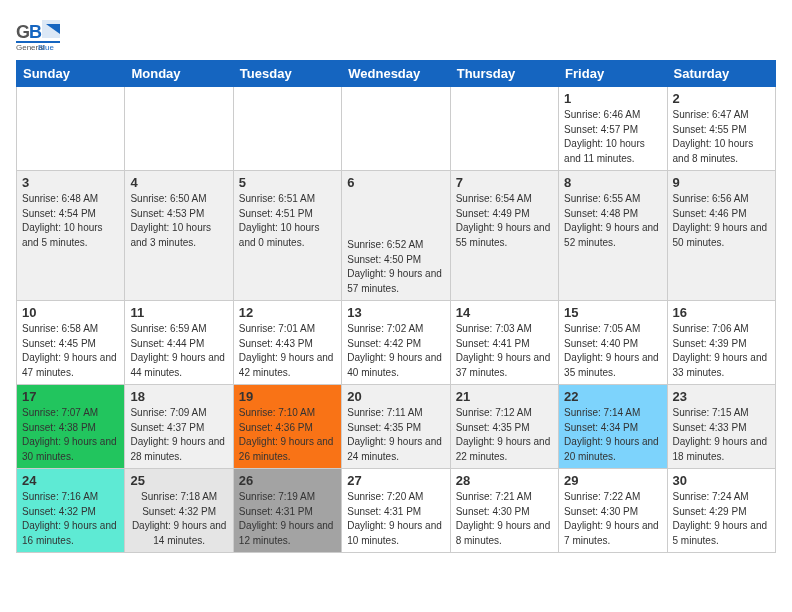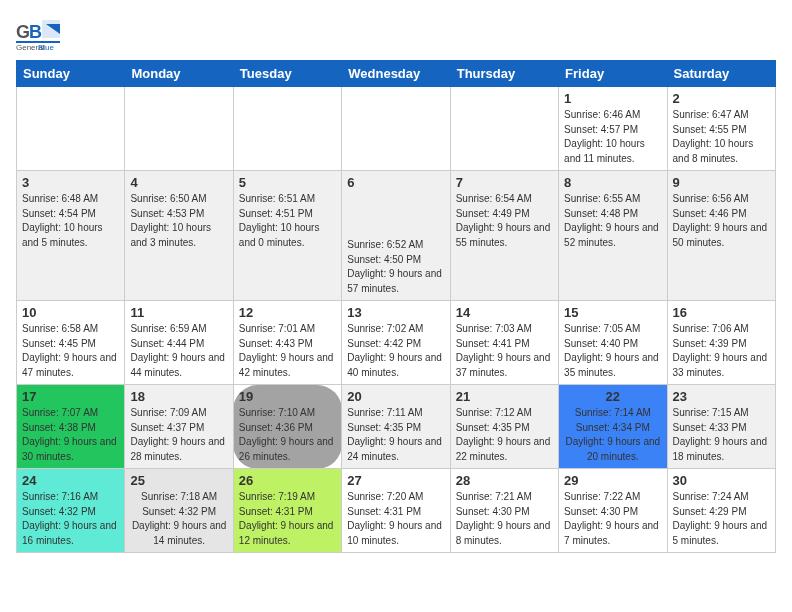--- a/index.html
+++ b/index.html
@@ -229,39 +229,39 @@
           <div class="day-info" style="white-space: pre-line;">Sunrise: 7:07 AM
 Sunset: 4:38 PM
 Daylight: 9 hours and 30 minutes.</div>
         </td>
         <td style="background-color: rgb(240, 240, 240);">
           <span class="day-num">18</span>
           <div class="day-info" style="white-space: pre-line;">Sunrise: 7:09 AM
 Sunset: 4:37 PM
 Daylight: 9 hours and 28 minutes.</div>
         </td>
-        <td style="background-color: #a3a3a3; border-radius: 25px;">
+        <td style="background-color: #f97316;">
           <span class="day-num">19</span>
           <div class="day-info" style="white-space: pre-line;">Sunrise: 7:10 AM
 Sunset: 4:36 PM
 Daylight: 9 hours and 26 minutes.</div>
         </td>
         <td style="background-color: rgb(240, 240, 240);">
           <span class="day-num">20</span>
           <div class="day-info" style="white-space: pre-line;">Sunrise: 7:11 AM
 Sunset: 4:35 PM
 Daylight: 9 hours and 24 minutes.</div>
         </td>
         <td style="background-color: rgb(240, 240, 240);">
           <span class="day-num">21</span>
           <div class="day-info" style="white-space: pre-line;">Sunrise: 7:12 AM
 Sunset: 4:35 PM
 Daylight: 9 hours and 22 minutes.</div>
         </td>
-        <td style="background-color: #3b82f6; text-align: center;">
+        <td style="background-color: #7dd3fc;">
           <span class="day-num">22</span>
           <div class="day-info" style="white-space: pre-line;">Sunrise: 7:14 AM
 Sunset: 4:34 PM
 Daylight: 9 hours and 20 minutes.</div>
         </td>
         <td style="background-color: rgb(240, 240, 240);">
           <span class="day-num">23</span>
           <div class="day-info" style="white-space: pre-line;">Sunrise: 7:15 AM
 Sunset: 4:33 PM
 Daylight: 9 hours and 18 minutes.</div>
@@ -273,21 +273,21 @@
           <div class="day-info" style="white-space: pre-line;">Sunrise: 7:16 AM
 Sunset: 4:32 PM
 Daylight: 9 hours and 16 minutes.</div>
         </td>
         <td style="background-color: #e5e5e5; margin-top: 32px;">
           <span class="day-num">25</span>
           <div class="day-info" style="white-space: pre-line; text-align: center;">Sunrise: 7:18 AM
 Sunset: 4:32 PM
 Daylight: 9 hours and 14 minutes.</div>
         </td>
-        <td style="background-color: #bef264;">
+        <td style="background-color: #a3a3a3;">
           <span class="day-num">26</span>
           <div class="day-info" style="white-space: pre-line;">Sunrise: 7:19 AM
 Sunset: 4:31 PM
 Daylight: 9 hours and 12 minutes.</div>
         </td>
         <td style="background-color: rgb(255, 255, 255);">
           <span class="day-num">27</span>
           <div class="day-info" style="white-space: pre-line;">Sunrise: 7:20 AM
 Sunset: 4:31 PM
 Daylight: 9 hours and 10 minutes.</div>

